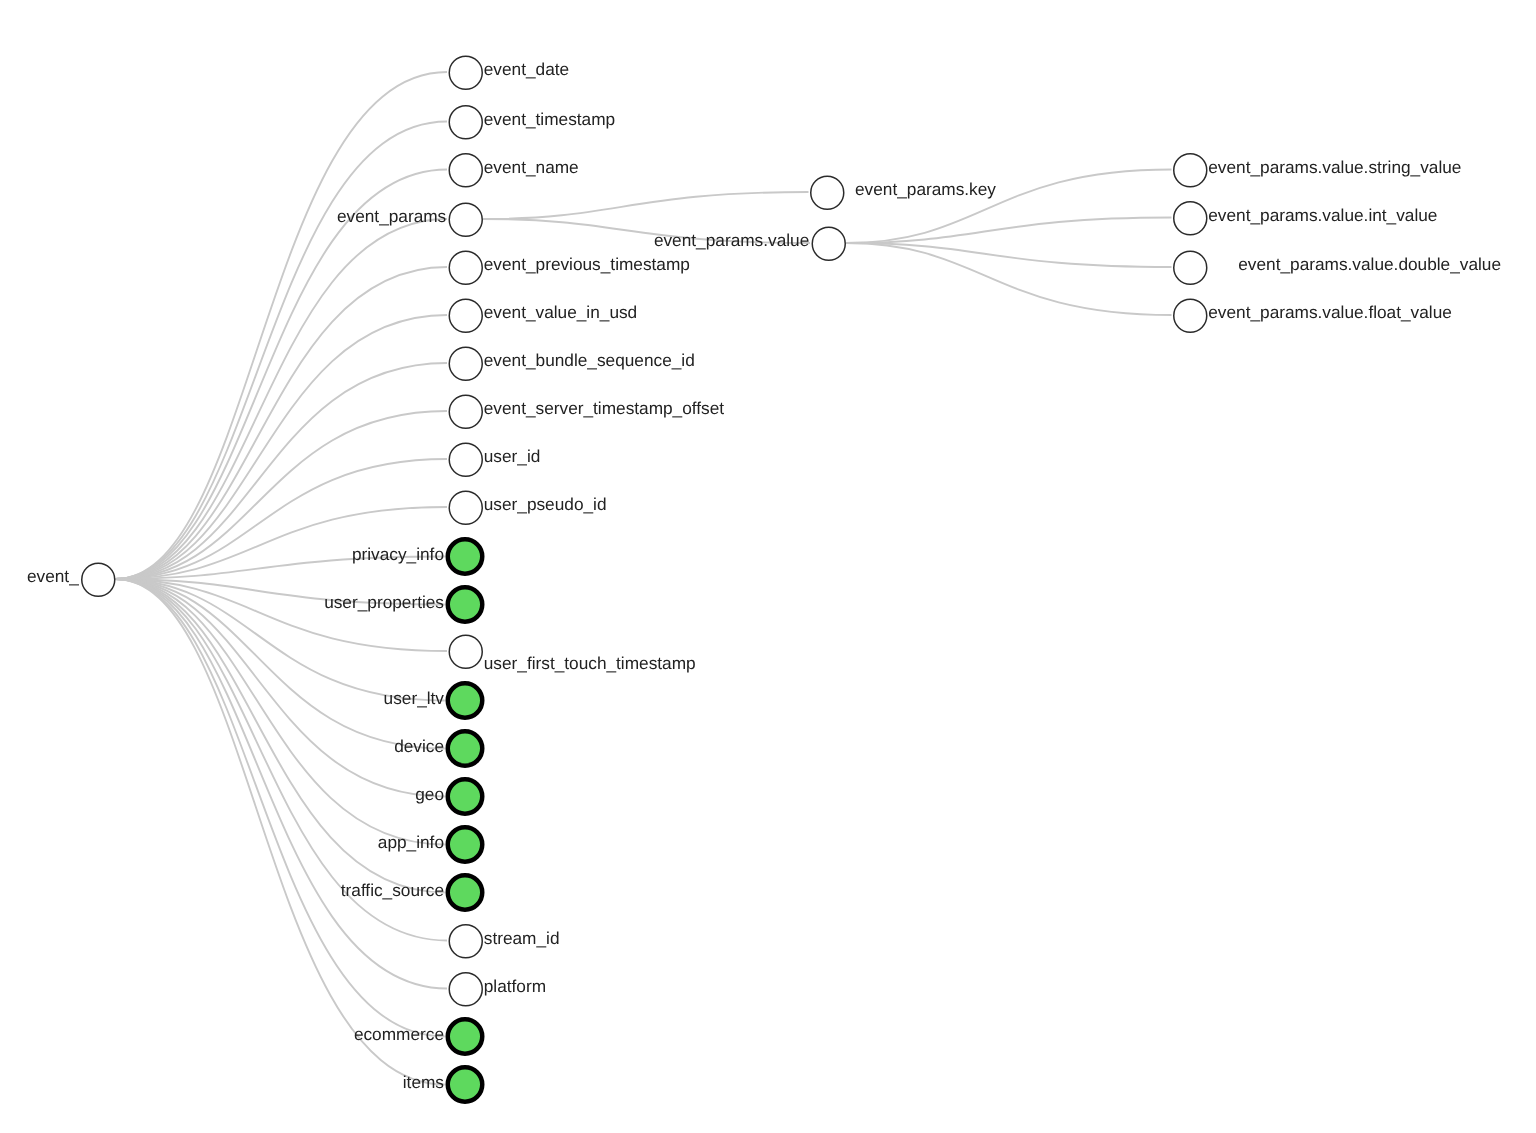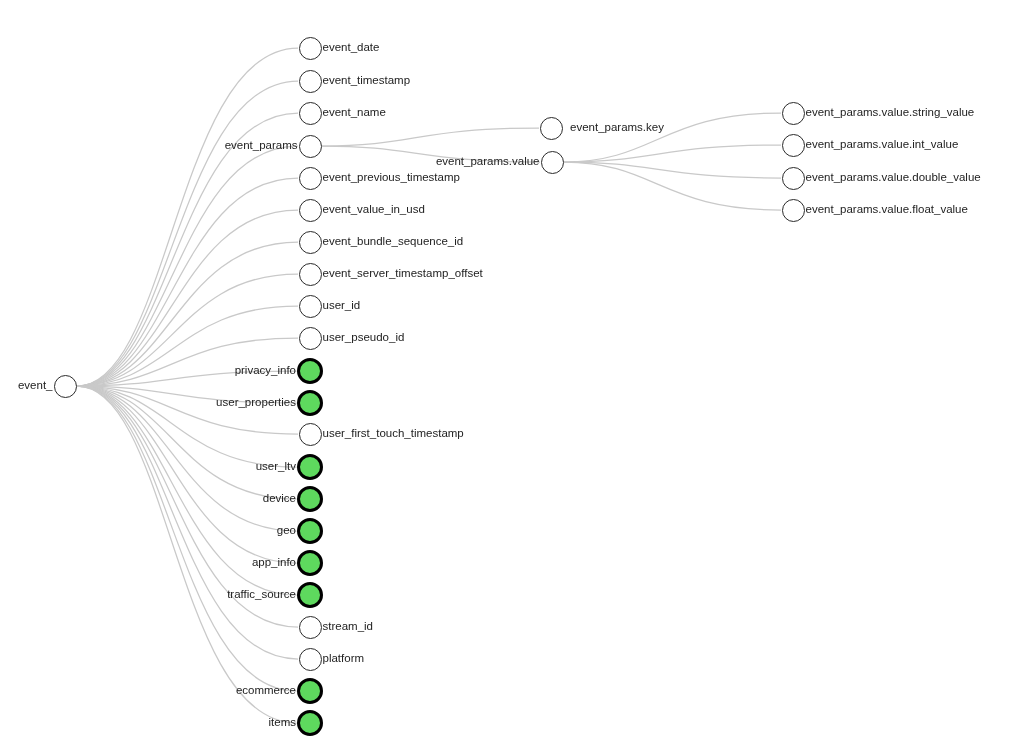--- a/index.html
+++ b/index.html
@@ -117,21 +117,21 @@
       <div class="node-label right" style="color: rgb(34, 34, 34); top: 268px; left: 322.5px;">event_server_timestamp_offset</div>
       <div class="node leafnode" style="left: 298.5px; top: 294.5px; background: rgb(255, 255, 255); border-color: rgb(43, 43, 43);"></div>
       <div class="node-label right" style="color: rgb(34, 34, 34); top: 300px; left: 322.5px;">user_id</div>
       <div class="node leafnode" style="left: 298.5px; top: 326.5px; background: rgb(255, 255, 255); border-color: rgb(43, 43, 43);"></div>
       <div class="node-label right" style="color: rgb(34, 34, 34); top: 332px; left: 322.5px;">user_pseudo_id</div>
       <div class="node group" style="left: 297px; top: 358px; background: rgb(94, 217, 94); border-color: rgb(0, 0, 0);"></div>
       <div class="node-label left" style="color: rgb(34, 34, 34); top: 365px; right: 728px;">privacy_info</div>
       <div class="node group" style="left: 297px; top: 390px; background: rgb(94, 217, 94); border-color: rgb(0, 0, 0);"></div>
       <div class="node-label left" style="color: rgb(34, 34, 34); top: 397px; right: 728px;">user_properties</div>
       <div class="node leafnode" style="left: 298.5px; top: 422.5px; background: rgb(255, 255, 255); border-color: rgb(43, 43, 43);"></div>
-      <div class="node-label right" style="color: rgb(34, 34, 34); top: 428px; left: 322.5px;">user_first_touch_timestamp</div>
+      <div class="node-label right" style="color: rgb(34, 34, 34); top: 438px; left: 322.5px;">user_first_touch_timestamp</div>
       <div class="node group" style="left: 297px; top: 454px; background: rgb(94, 217, 94); border-color: rgb(0, 0, 0);"></div>
       <div class="node-label left" style="color: rgb(34, 34, 34); top: 461px; right: 728px;">user_ltv</div>
       <div class="node group" style="left: 297px; top: 486px; background: rgb(94, 217, 94); border-color: rgb(0, 0, 0);"></div>
       <div class="node-label left" style="color: rgb(34, 34, 34); top: 493px; right: 728px;">device</div>
       <div class="node group" style="left: 297px; top: 518px; background: rgb(94, 217, 94); border-color: rgb(0, 0, 0);"></div>
       <div class="node-label left" style="color: rgb(34, 34, 34); top: 525px; right: 728px;">geo</div>
       <div class="node group" style="left: 297px; top: 550px; background: rgb(94, 217, 94); border-color: rgb(0, 0, 0);"></div>
       <div class="node-label left" style="color: rgb(34, 34, 34); top: 557px; right: 728px;">app_info</div>
       <div class="node group" style="left: 297px; top: 582px; background: rgb(94, 217, 94); border-color: rgb(0, 0, 0);"></div>
       <div class="node-label left" style="color: rgb(34, 34, 34); top: 589px; right: 728px;">traffic_source</div>
@@ -145,17 +145,17 @@
       <div class="node-label left" style="color: rgb(34, 34, 34); top: 717px; right: 728px;">items</div>
       <div class="node leafnode" style="left: 539.5px; top: 116.5px; background: rgb(255, 255, 255); border-color: rgb(43, 43, 43);"></div>
       <div class="node-label right" style="color: rgb(34, 34, 34); top: 122px; left: 542px; margin-left: 28px;">event_params.key</div>
       <div class="node leafnode" style="left: 540.5px; top: 150.5px; background: rgb(255, 255, 255); border-color: rgb(43, 43, 43);"></div>
       <div class="node-label left" style="color: rgb(34, 34, 34); top: 156px; right: 484.5px;">event_params.value</div>
       <div class="node leafnode" style="left: 781.5px; top: 101.5px; background: rgb(255, 255, 255); border-color: rgb(43, 43, 43);"></div>
       <div class="node-label right" style="color: rgb(34, 34, 34); top: 107px; left: 805.5px; text-align: center;">event_params.value.string_value</div>
       <div class="node leafnode" style="left: 781.5px; top: 133.5px; background: rgb(255, 255, 255); border-color: rgb(43, 43, 43);"></div>
       <div class="node-label right" style="color: rgb(34, 34, 34); top: 139px; left: 805.5px;">event_params.value.int_value</div>
       <div class="node leafnode" style="left: 781.5px; top: 166.5px; background: rgb(255, 255, 255); border-color: rgb(43, 43, 43);"></div>
-      <div class="node-label right" style="color: rgb(34, 34, 34); top: 172px; left: 805.5px;">event_params.value.double_value</div>
+      <div class="node-label right" style="color: rgb(34, 34, 34); top: 172px; left: 805.5px; padding-left: 20px;">event_params.value.double_value</div>
       <div class="node leafnode" style="left: 781.5px; top: 198.5px; background: rgb(255, 255, 255); border-color: rgb(43, 43, 43);"></div>
       <div class="node-label right" style="color: rgb(34, 34, 34); top: 204px; left: 805.5px;">event_params.value.float_value</div>
     </div>
 </div>
 
 </body></html>

